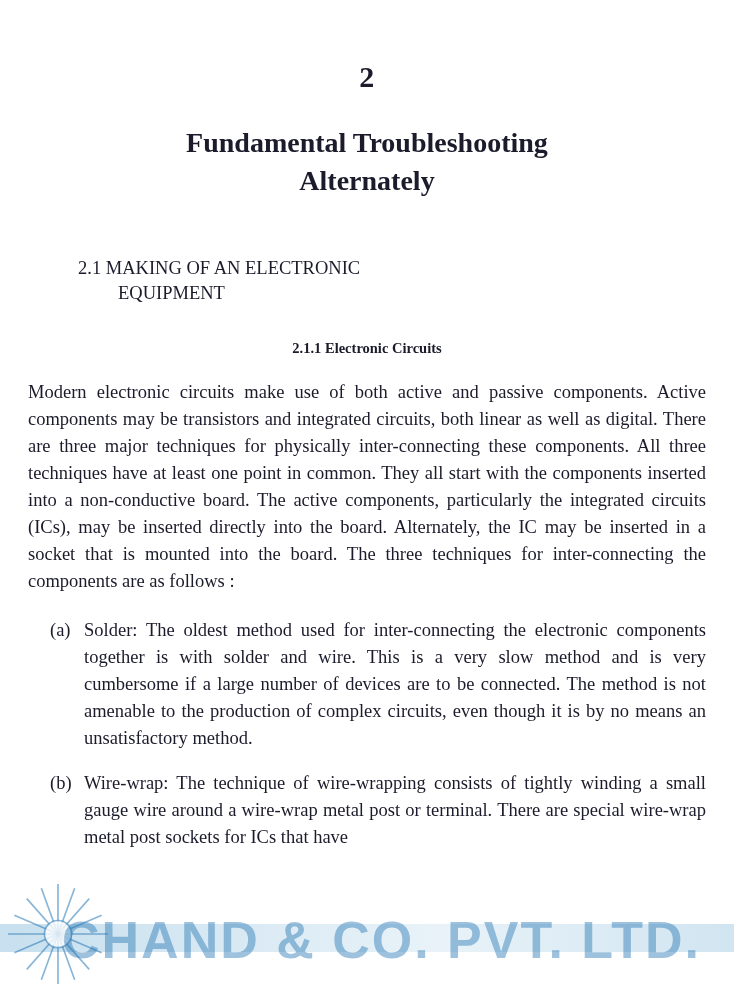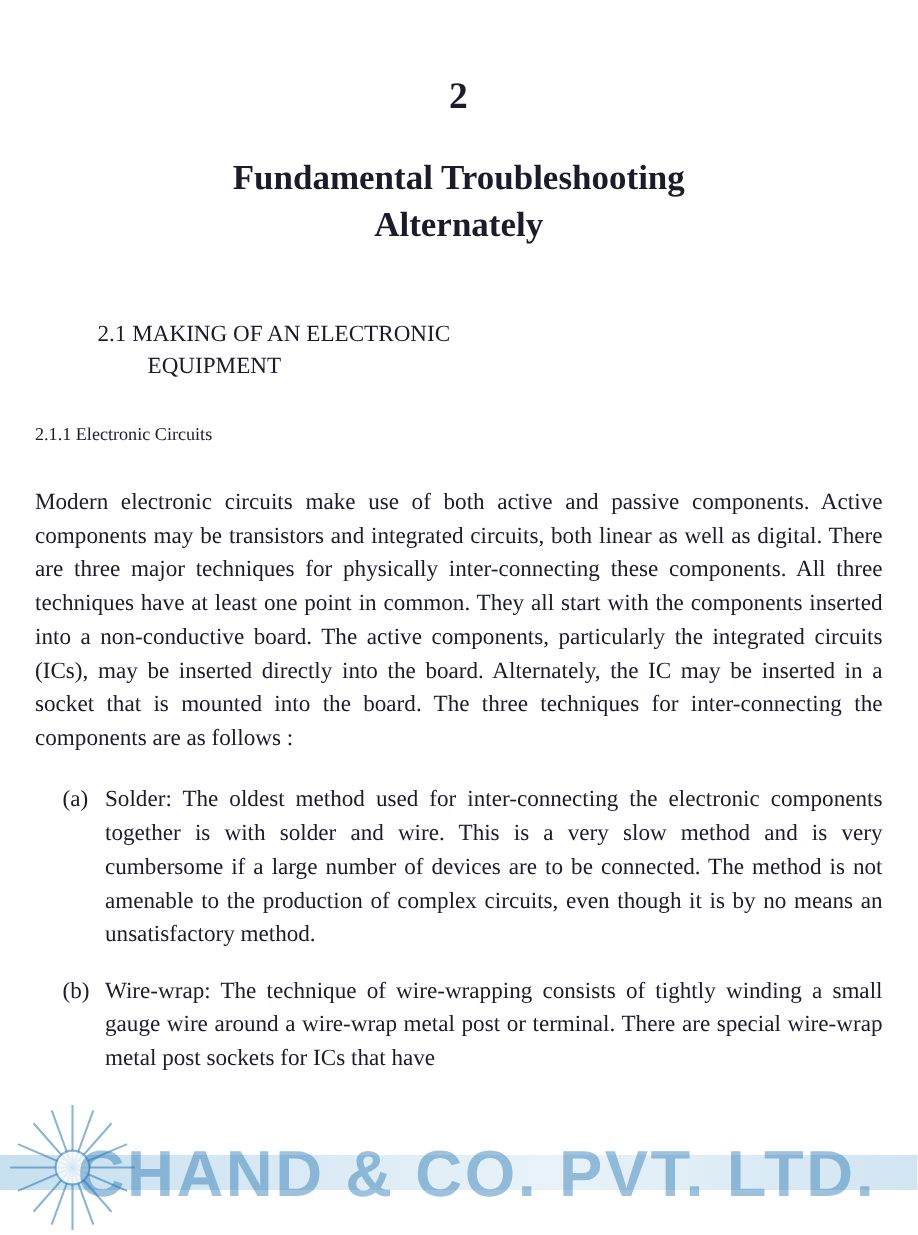--- a/index.html
+++ b/index.html
@@ -43,31 +43,32 @@
     line-height: 1.35;
     margin-top: 56px;
     padding-left: 52px;
     text-indent: -2px;
   }
   .section-heading .cont {
     display: block;
     padding-left: 40px;
   }
   .subsection-heading {
-    font-weight: normal;
+    font-weight: bold;
     font-size: 14.5px;
     margin-top: 34px;
     padding-left: 0px;
+    text-align: center;
   }
   .body-para {
     font-size: 18.5px;
     line-height: 1.46;
     text-align: justify;
     text-justify: inter-word;
-    margin-top: 32px;
+    margin-top: 22px;
   }
   .list {
     margin-top: 22px;
   }
   .list-item {
     display: flex;
     font-size: 18.5px;
     line-height: 1.46;
     margin-top: 18px;
     padding-left: 22px;

